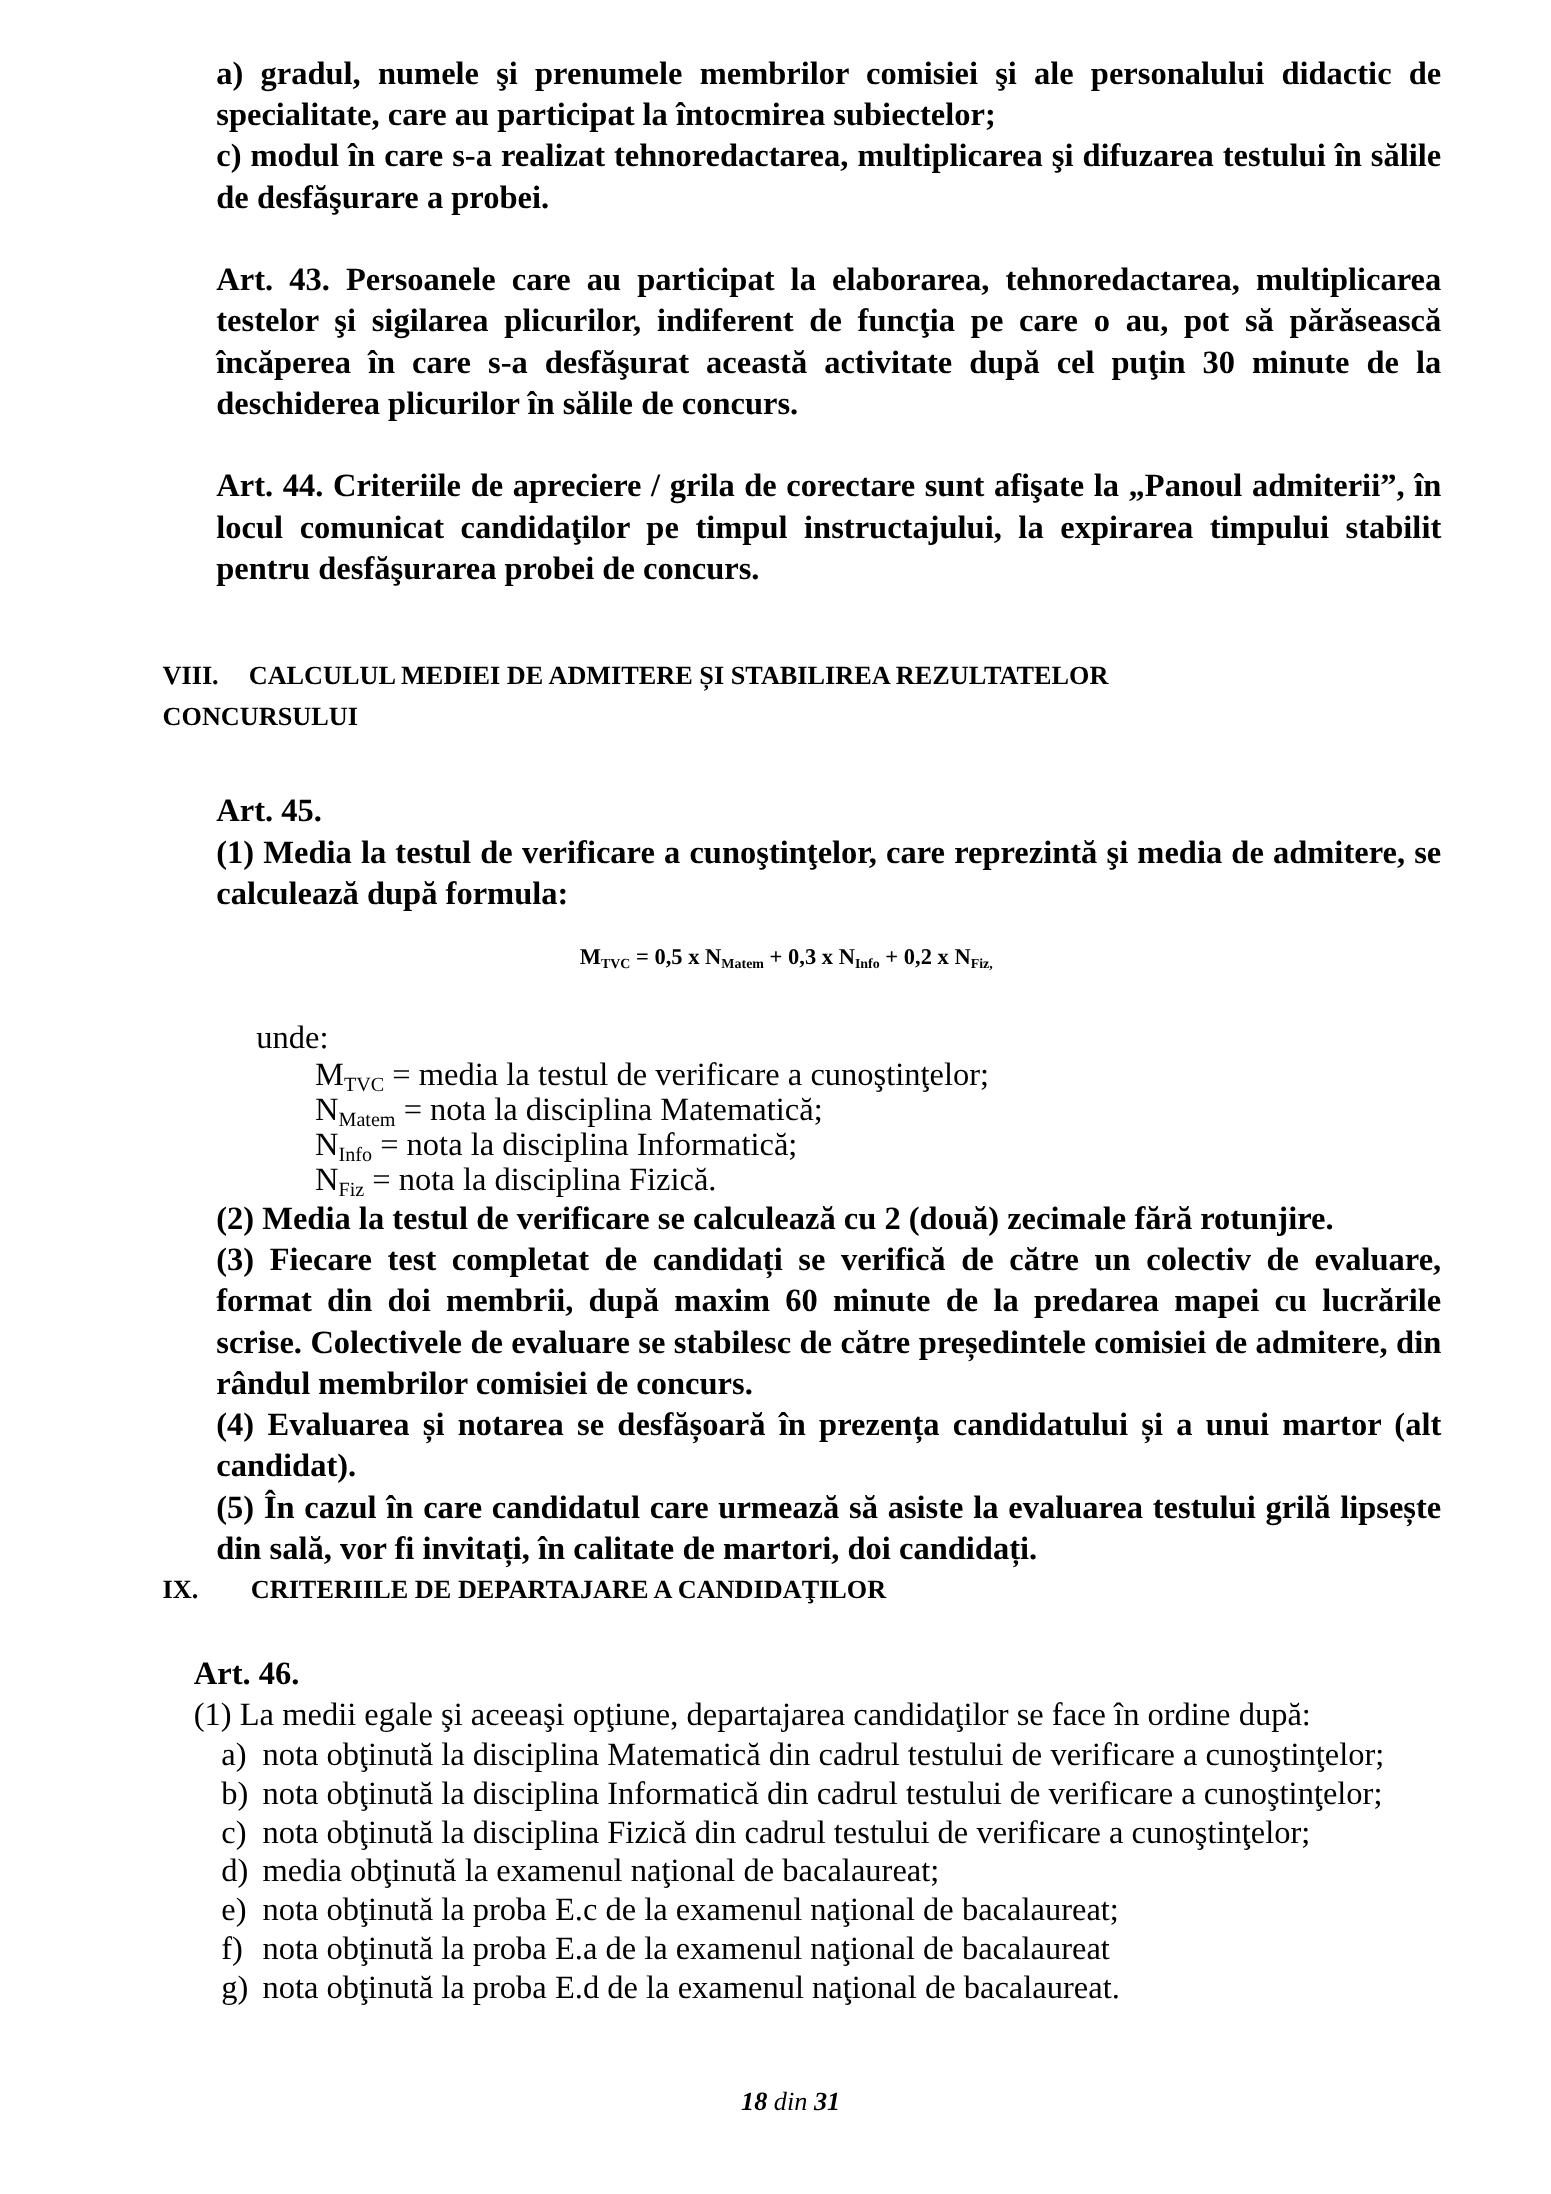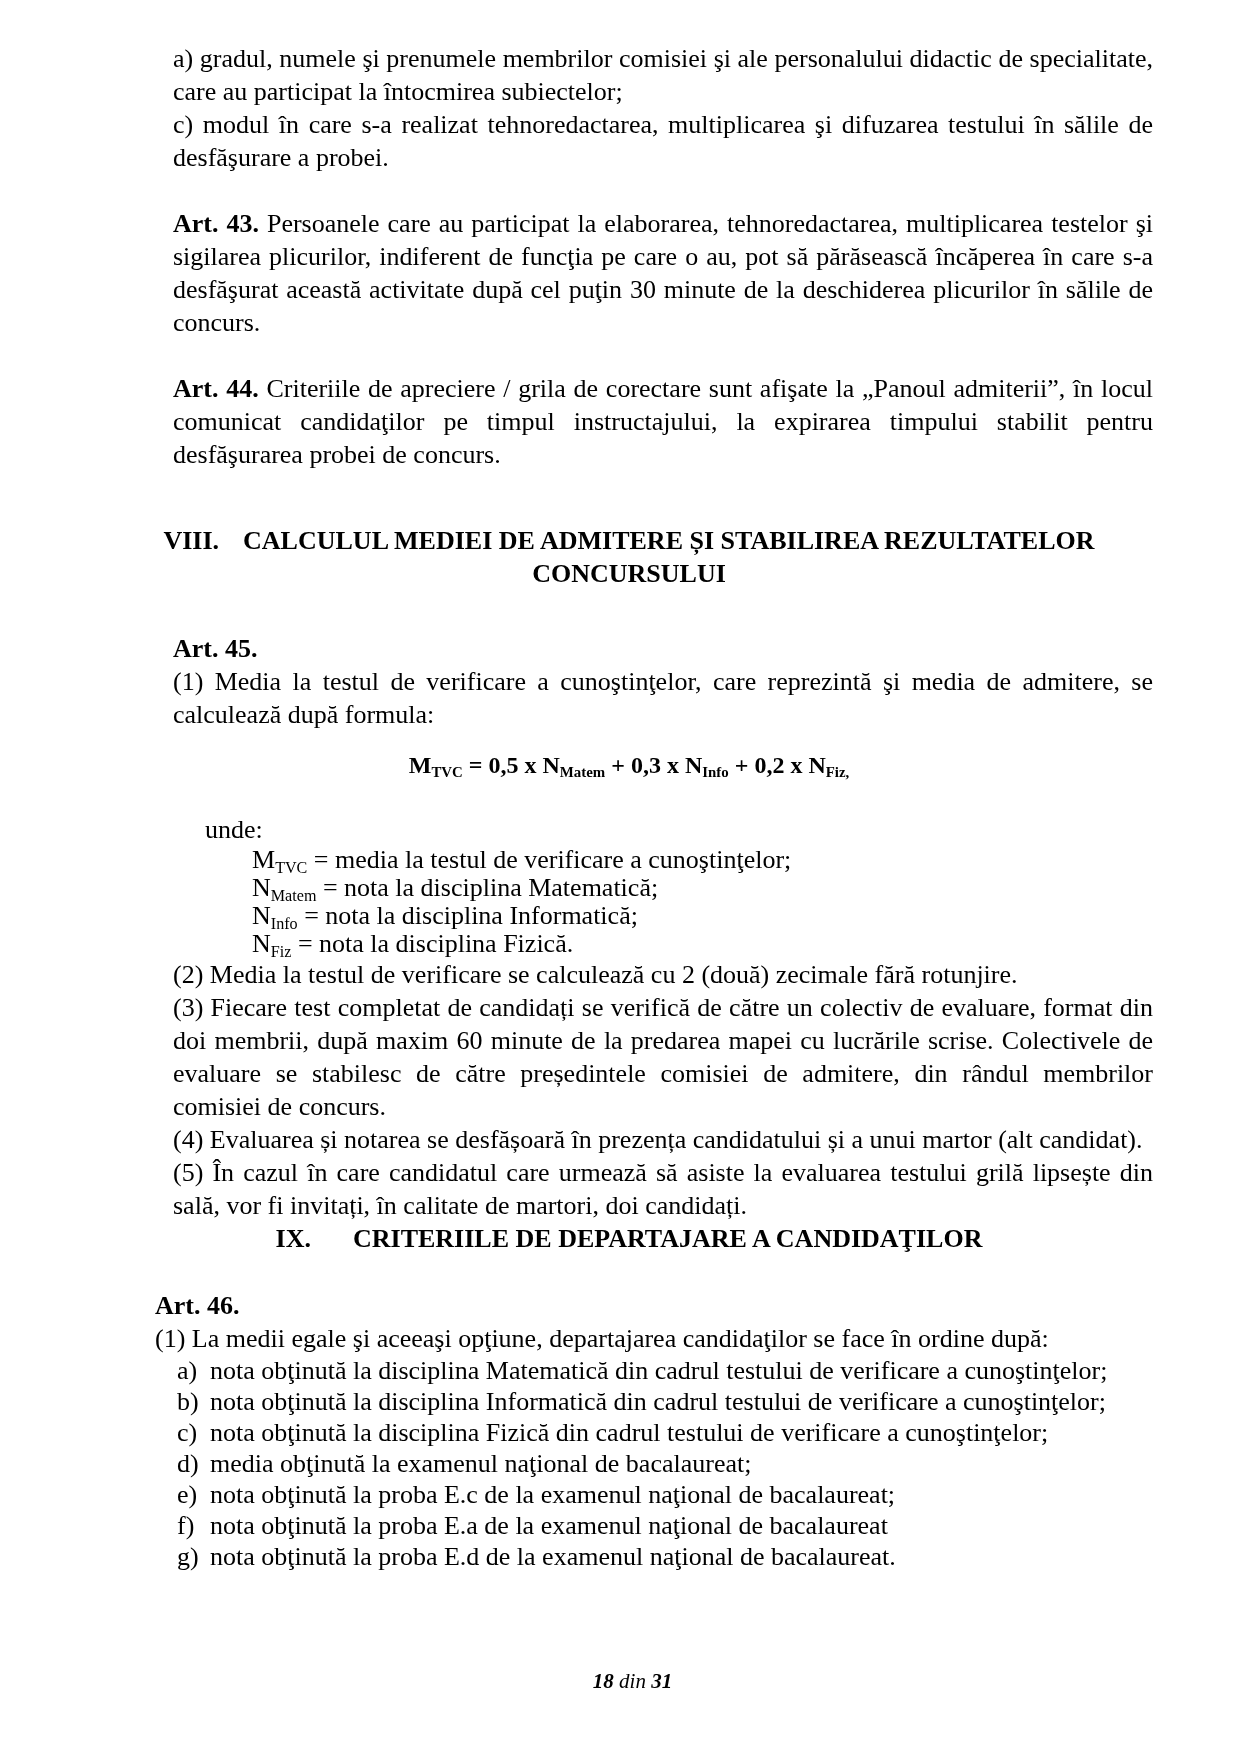--- a/index.html
+++ b/index.html
@@ -10,40 +10,39 @@
     color:#000000;
     font-family:"Liberation Serif", serif;
     font-size:26px;
     line-height:33px;
     box-sizing:border-box;
     padding:42px 88px 0 155px;
     overflow:hidden;
   }
   p { margin:0; }
   .just { text-align:justify; }
-  .ind { margin-left:18px; }
+  .ind { margin-left:18px;font-weight:bold; }
   .mt1 { margin-top:33px; }
   .art-label { font-weight:bold; }
   .heading {
     font-weight:bold;
-    font-size:26px;
+    font-size:21px;
     line-height:33px;
-    text-align:center;
     transform:translateX(-25px);
   }
   .h8 { margin-top:53px; }
   .h9 { }
   .hgap8 { display:inline-block; width:24px; }
   .hgap9 { display:inline-block; width:42px; }
   .art45-label { margin-top:42px; }
   .formula {
     margin-top:16px;
     margin-bottom:30px;
     font-weight:bold;
-    font-size:24px;
+    font-size:18px;
     line-height:36px;
     text-align:center;
     transform:translateX(-25px);
   }
   sub {
     font-size:0.62em;
     line-height:0;
     vertical-align:baseline;
     position:relative;
     top:0.28em;

